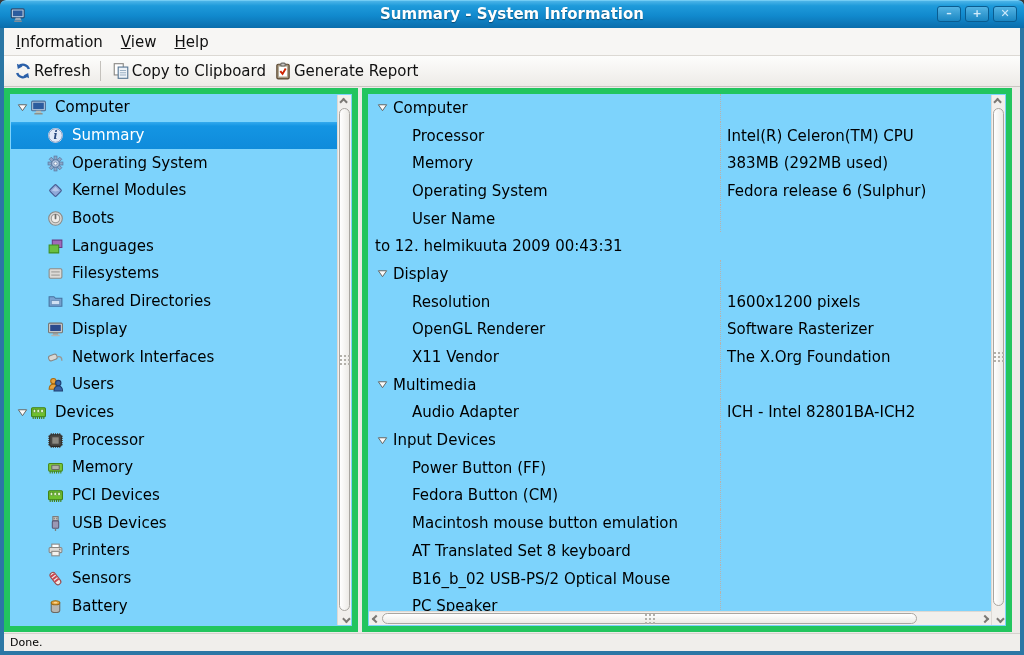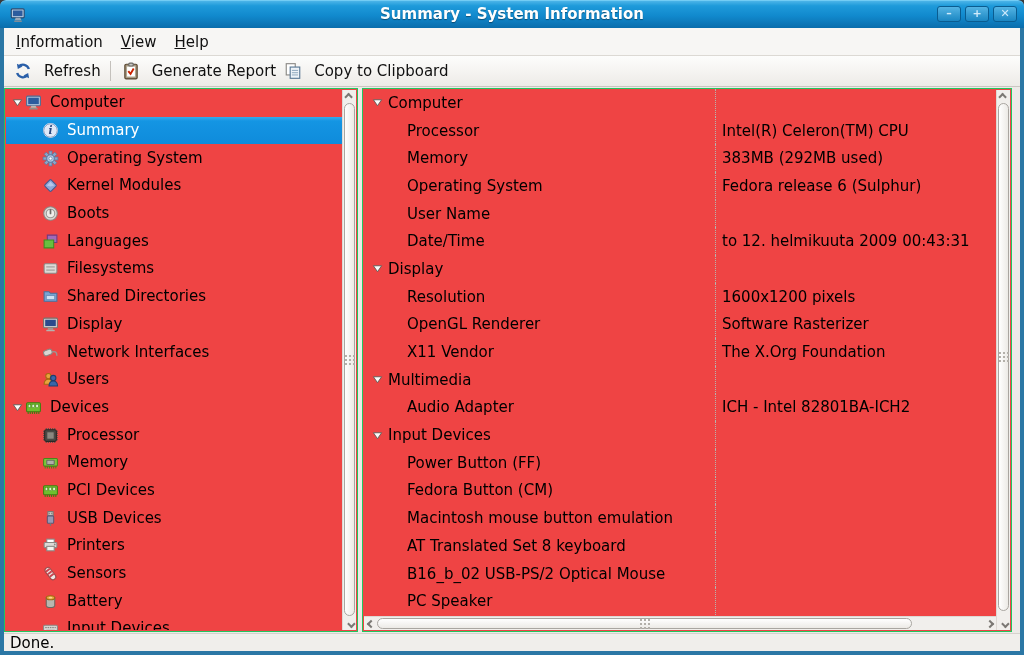--- a/index.html
+++ b/index.html
@@ -23,26 +23,26 @@
     color:#cfeafb;font-size:11px;font-weight:bold;line-height:14px;text-align:center;cursor:default;}
   
   .menubar{position:absolute;left:4px;top:28px;width:1016px;height:28px;
     background:#f7f6f4;border-bottom:1px solid #dcd9d4;display:flex;align-items:center;padding-left:3px;}
   .menu-item{padding:3px 9px;color:#111;}
   .menu-item .accel{text-decoration:underline;}
   
   .toolbar{position:absolute;left:4px;top:56px;width:1016px;height:31px;
     background:linear-gradient(180deg,#fdfdfc,#edebe7);
     border-bottom:1px solid #c9c6c1;display:flex;align-items:center;padding-left:6px;}
-  .tool-btn{display:flex;align-items:center;gap:12px;padding:3px 4px;color:#111;}
+  .tool-btn{display:flex;align-items:center;gap:2px;padding:3px 4px;color:#111;}
   .tool-btn .ticon{width:18px;height:18px;}
   .tb-sep{width:1px;height:20px;background:#c4c1bc;margin:0 7px 0 5px;}
   
   .main{position:absolute;left:4px;top:87px;width:1016px;height:546px;background:#eceae7;}
-  .panel{position:absolute;background:#ef4444;border:1px solid #22c55e;}
+  .panel{position:absolute;background:#7dd3fc;border:6px solid #22c55e;}
   .left-panel{left:0;top:1px;width:354px;height:544px;}
   .right-panel{left:358px;top:1px;width:650px;height:544px;}
   
   .tree{position:absolute;left:1px;top:0;right:15px;bottom:1px;overflow:hidden;}
   .t-row{height:27.7px;display:flex;align-items:center;white-space:nowrap;}
   .t-row.lvl0{padding-left:4px;}
   .t-row.lvl1{padding-left:36px;}
   .t-row.selected{background:linear-gradient(180deg,#34aaee,#1495e3 15%,#0f8bdb);color:#fff;}
   .expander{width:15px;height:12px;flex:none;display:flex;align-items:center;justify-content:center;}
   .icon{width:17px;height:17px;flex:none;margin-right:8px;display:inline-block;}
@@ -73,21 +73,21 @@
   .vscroll .sb-thumb{left:1px;width:11px;}
   .hscroll .sb-thumb{top:1px;height:11px;background:linear-gradient(180deg,#ffffff,#eceae6);}
   .sb-thumb::after{content:"";position:absolute;left:50%;top:50%;width:2px;height:2px;margin:-1px 0 0 -1px;
     background:#b3b0aa;box-shadow:-4px -4px 0 #b3b0aa,0 -4px 0 #b3b0aa,4px -4px 0 #b3b0aa,
     -4px 0 0 #b3b0aa,4px 0 0 #b3b0aa,-4px 4px 0 #b3b0aa,0 4px 0 #b3b0aa,4px 4px 0 #b3b0aa;}
   .lp-thumb{top:13px;bottom:14px;}
   .rp-thumb{top:13px;bottom:19px;}
   .h-thumb{left:13px;width:535px;}
   
   .statusbar{position:absolute;left:4px;top:633px;width:1016px;height:18px;
-    background:#f0eeeb;border-top:1px solid #d5d2cd;display:flex;align-items:center;padding-left:6px;font-size:15px;line-height:16px;}
+    background:#f0eeeb;border-top:1px solid #d5d2cd;display:flex;align-items:center;padding-left:6px;font-size:11px;line-height:16px;}
 </style>
 </head>
 <body>
 
 <div class="window">
 
   <div class="titlebar">
     <span class="win-icon">
       <svg viewBox="0 0 16 16">
           <rect x="2" y="2.5" width="11.5" height="8" rx="1" fill="#b8cbe0" stroke="#27486e"></rect>
@@ -119,42 +119,42 @@
             <path d="M2.8 9.8 A5.4 5.4 0 0 0 12 11.8" fill="none" stroke="#2a5fa8" stroke-width="2.1"></path>
             <path d="M13.4 14.4 l-.8-4.6 -4.2 2.2 z" fill="#2a5fa8"></path>
           </svg>
       </span>
       <span>Refresh</span>
     </span>
     <span class="tb-sep"></span>
     <span class="tool-btn">
       <span class="ticon">
         <svg viewBox="0 0 16 16">
-            <rect x="2.5" y="2" width="11" height="13" rx="1.2" fill="#9a8268" stroke="#5a4a34"></rect>
-            <rect x="4" y="3.6" width="8" height="9.8" fill="#ffffff" stroke="#b0a894"></rect>
-            <rect x="6" y="1" width="4" height="2.6" rx=".9" fill="#c8c6c2" stroke="#6a6864"></rect>
-            <path d="M5.6 8.2 l2 2.4 2.8-4.8" fill="none" stroke="#cc2200" stroke-width="1.7"></path>
-          </svg>
-      </span>
-      <span>Generate Report</span>
-    </span>
-    <span class="tool-btn">
-      <span class="ticon">
-        <svg viewBox="0 0 16 16">
             <rect x="2" y="1.5" width="8" height="10" fill="#fff" stroke="#8a8884"></rect>
             <rect x="5.5" y="4.5" width="8.5" height="10" fill="#eef3f8" stroke="#5a7894"></rect>
             <g stroke="#9ab0c4" stroke-width="1">
               <line x1="7" y1="7.5" x2="12.5" y2="7.5"></line>
               <line x1="7" y1="9.5" x2="12.5" y2="9.5"></line>
               <line x1="7" y1="11.5" x2="12.5" y2="11.5"></line>
             </g>
           </svg>
       </span>
       <span>Copy to Clipboard</span>
     </span>
+    <span class="tool-btn">
+      <span class="ticon">
+        <svg viewBox="0 0 16 16">
+            <rect x="2.5" y="2" width="11" height="13" rx="1.2" fill="#9a8268" stroke="#5a4a34"></rect>
+            <rect x="4" y="3.6" width="8" height="9.8" fill="#ffffff" stroke="#b0a894"></rect>
+            <rect x="6" y="1" width="4" height="2.6" rx=".9" fill="#c8c6c2" stroke="#6a6864"></rect>
+            <path d="M5.6 8.2 l2 2.4 2.8-4.8" fill="none" stroke="#cc2200" stroke-width="1.7"></path>
+          </svg>
+      </span>
+      <span>Generate Report</span>
+    </span>
   </div>
 
   <div class="main">
 
     <div class="panel left-panel">
       <div class="tree">
 
         <div class="t-row lvl0">
           <span class="expander">
               <svg width="11" height="11" viewBox="0 0 12 12">
@@ -443,23 +443,20 @@
             </div>
           <div class="d-val">Fedora release 6 (Sulphur)</div>
         </div>
         <div class="d-row">
           <div class="d-name item">
               <span>User Name</span>
             </div>
           <div class="d-val"></div>
         </div>
         <div class="d-row">
-          <div class="d-name item">
-              <span>Date/Time</span>
-            </div>
           <div class="d-val">to 12. helmikuuta 2009 00:43:31</div>
         </div>
 
         <div class="d-row">
           <div class="d-name group">
               <span class="expander">
                 <svg width="11" height="11" viewBox="0 0 12 12">
                   <path d="M1.5 3 h9 L6 9.5 z" fill="#fbfbfa" stroke="#5e5c58"></path>
                 </svg>
               </span>

